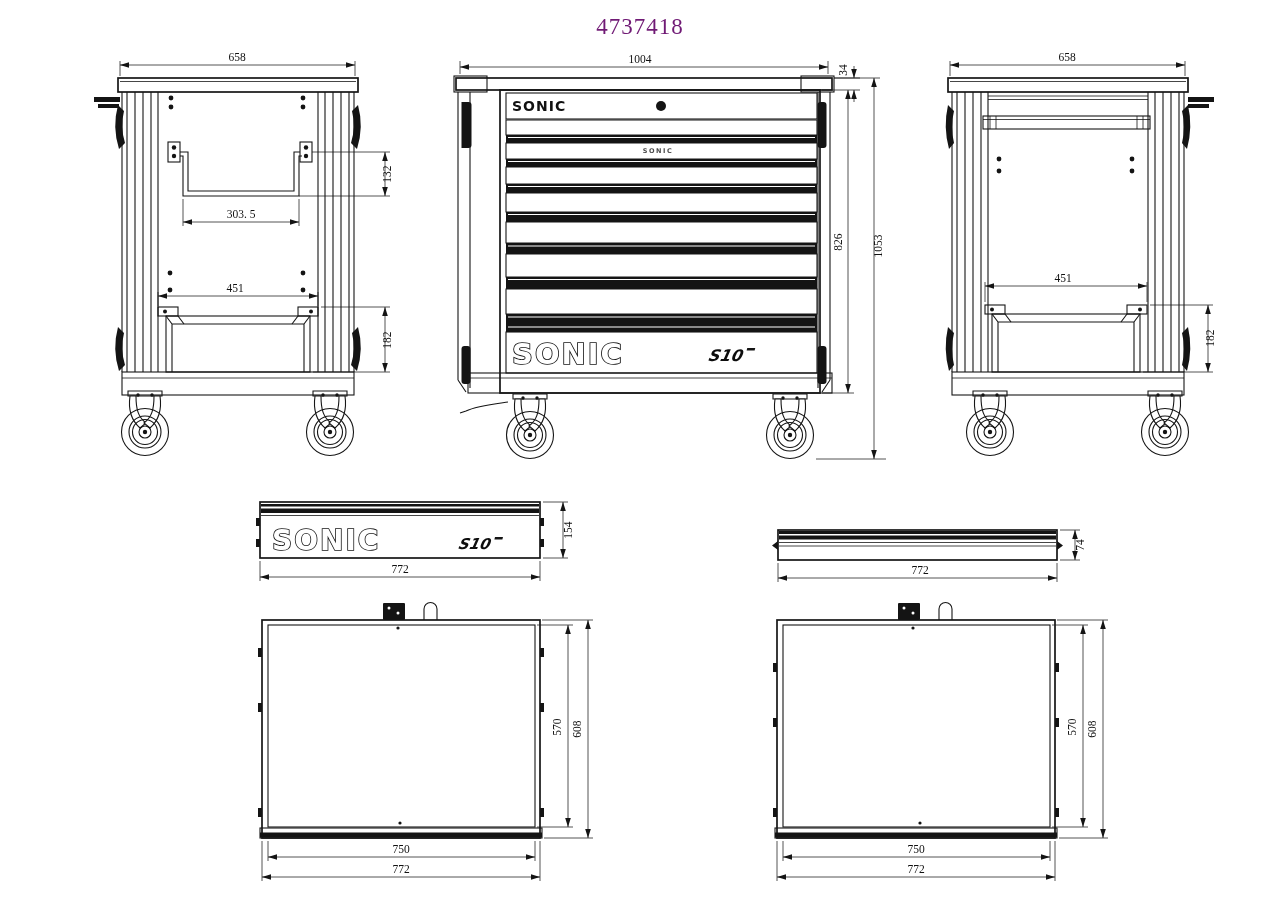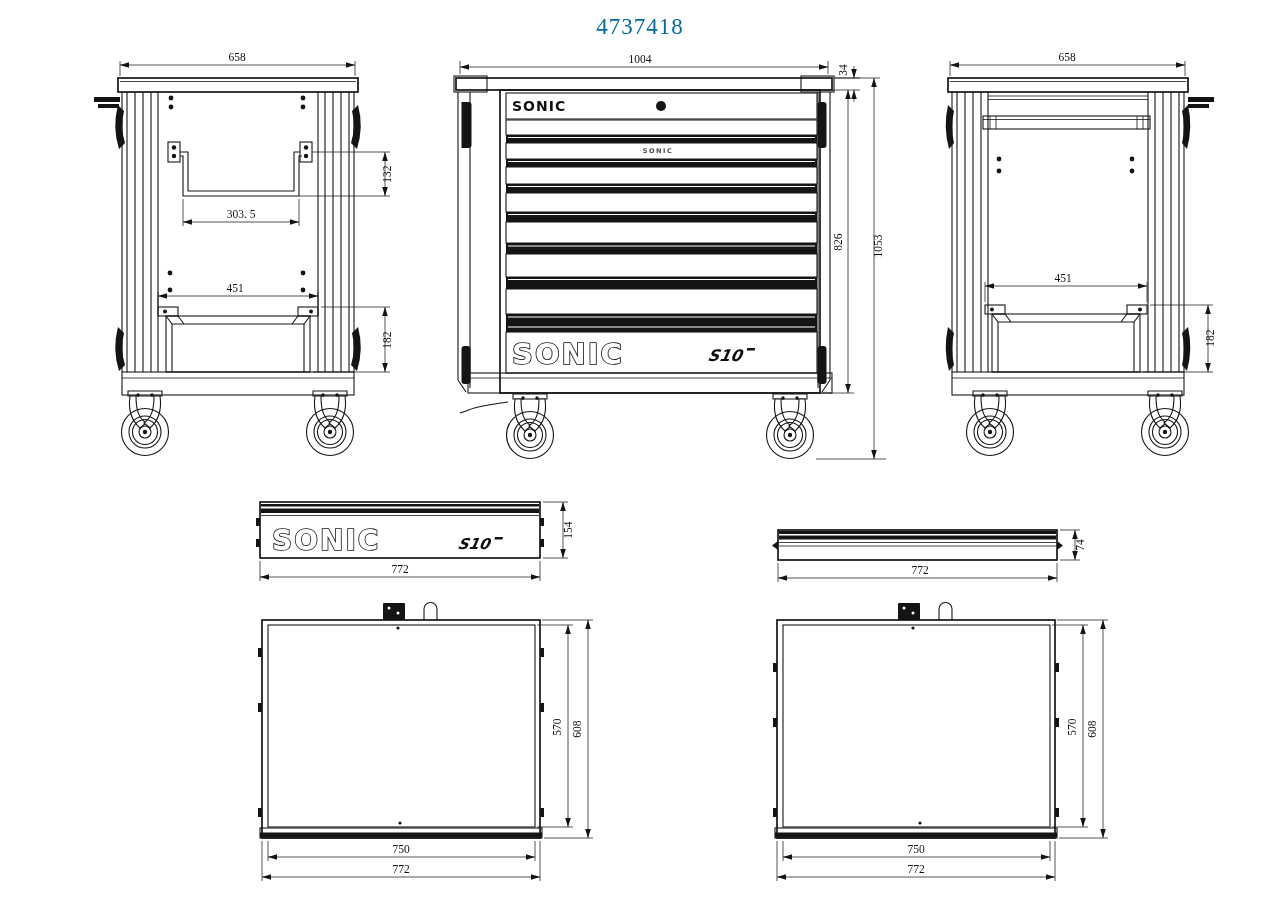--- a/index.html
+++ b/index.html
@@ -1,21 +1,21 @@
 <!DOCTYPE html>
 <html><head>
 <meta charset="utf-8">
 <style>
   html,body{margin:0;padding:0;background:#fff;}
   .canvas{position:relative;width:1280px;height:905px;background:#fff;overflow:hidden;
           font-family:"Liberation Serif",serif;}
   .v{position:absolute;}
   svg{overflow:visible;display:block;}
   .title{position:absolute;left:0;right:0;top:14px;text-align:center;
-         font-size:23px;letter-spacing:1px;color:#0369a1;}
+         font-size:23px;letter-spacing:1px;color:#701a75;}
   .ln{fill:none;stroke:#161616;stroke-width:1.1;stroke-linejoin:miter;}
   .lt{stroke-width:0.8;}
   .lw{stroke-width:1.7;}
   .wh{fill:#fff;}
   .fb{fill:#141414;stroke:none;}
   .hl{fill:none;stroke:#fff;stroke-width:1;}
   .dim{fill:none;stroke:#1c1c1c;stroke-width:0.75;}
   .dtx{font-family:"Liberation Serif",serif;font-size:11.5px;fill:#111;}
   .logoF{font-family:"DejaVu Sans",sans-serif;font-weight:800;fill:#111;letter-spacing:1px;}
   .logoO{font-family:"DejaVu Sans",sans-serif;font-weight:800;fill:#fff;stroke:#111;

